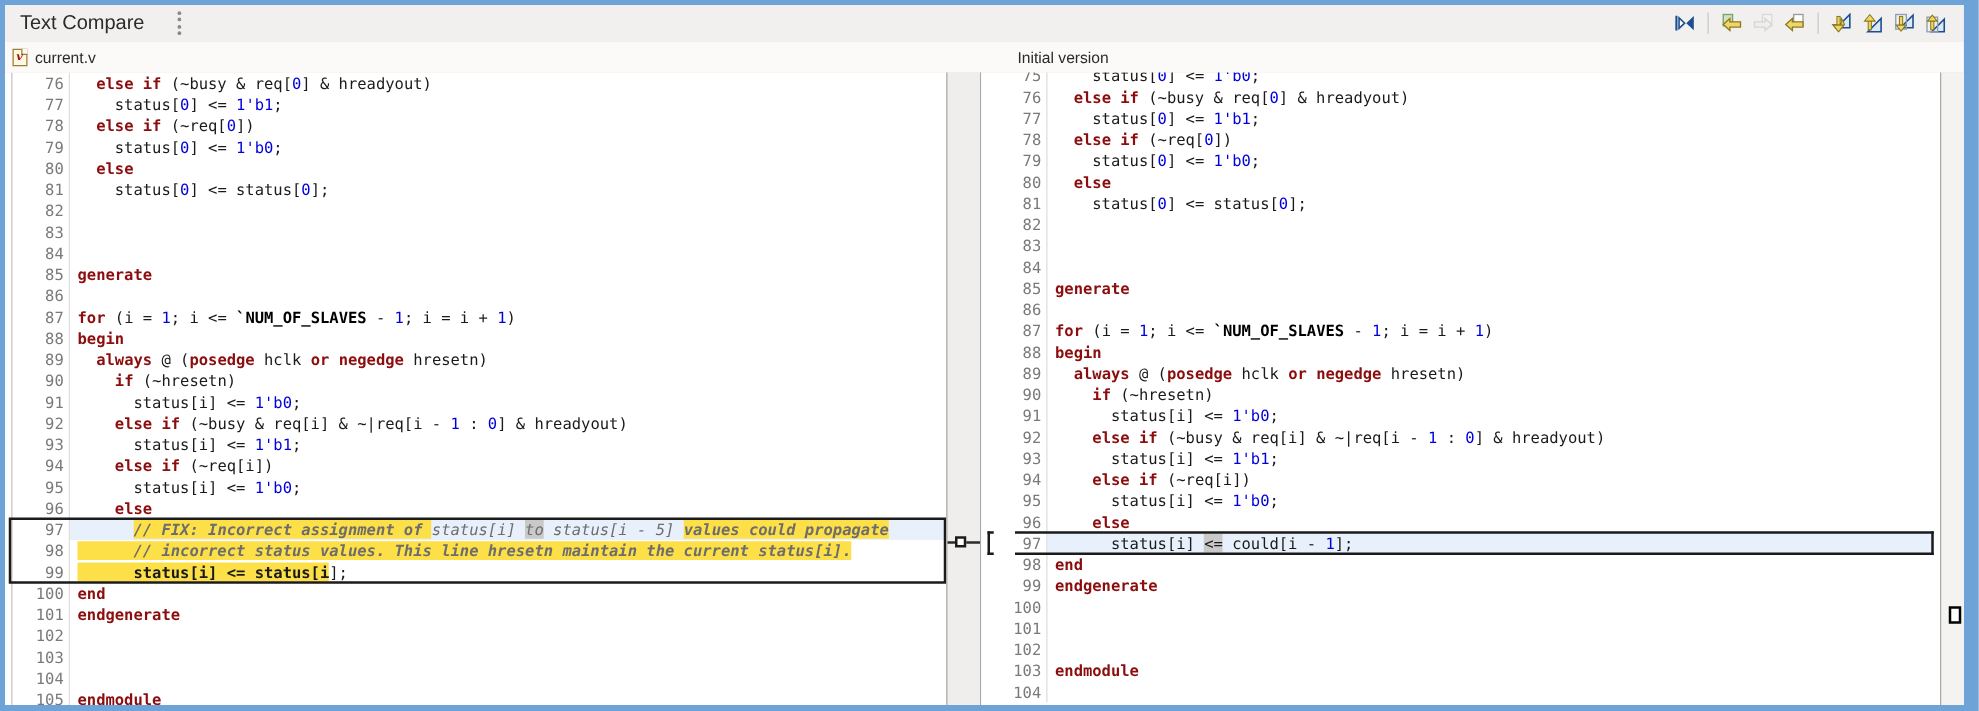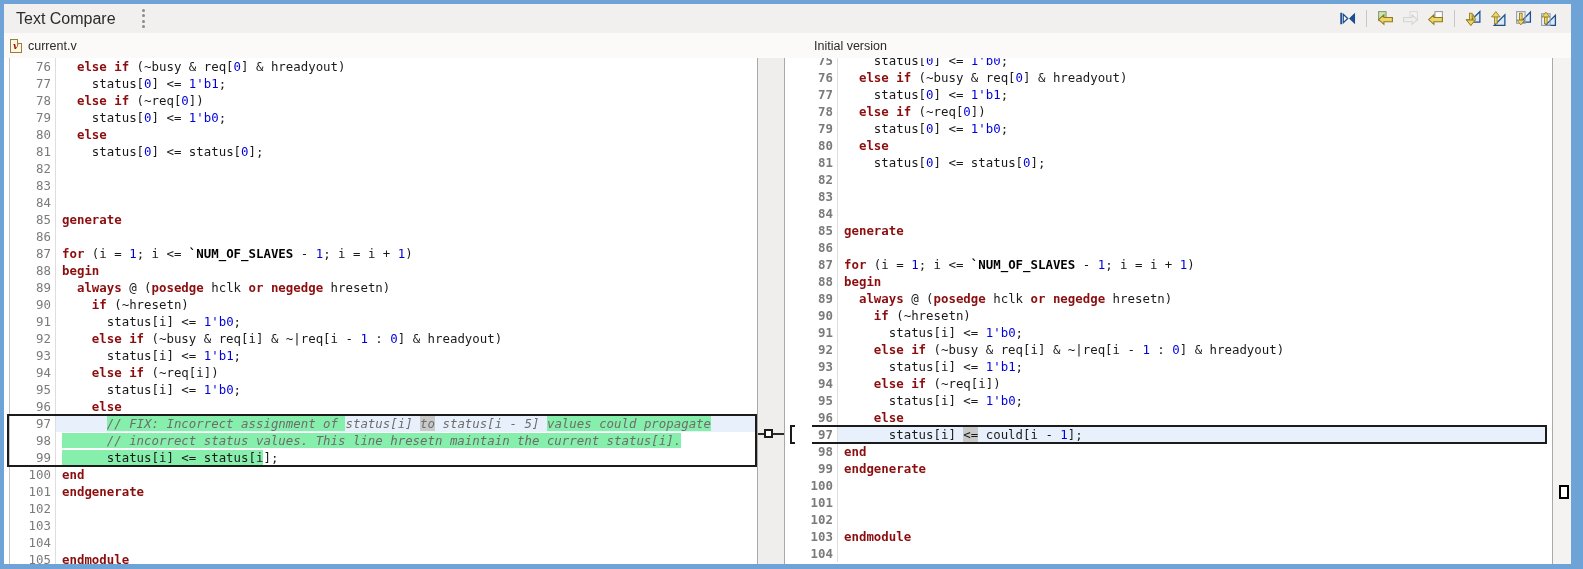--- a/index.html
+++ b/index.html
@@ -37,29 +37,29 @@
   #pane-right{left:781px;width:767px;}
   #ruler{position:absolute;left:1548px;right:0;top:0;bottom:0;background:#f4f3f1;border-left:1px solid #a9a9a9;box-sizing:border-box;}
 
   .codewrap{position:absolute;inset:0;overflow:hidden;
             font-family:"DejaVu Sans Mono","Liberation Mono",monospace;font-size:12.4px;padding-left:21px;}
   #right-lines{margin-top:-6px;}
   .cl{display:flex;height:17px;line-height:17px;white-space:pre;}
   .ln{flex:none;text-align:right;color:#7a7a7a;padding-right:4px;border-right:1px solid #dedede;
       position:relative;z-index:2;background:transparent;}
   #pane-left .ln{width:26px;}
-  #pane-right .ln{width:27px;font-weight:bold;}
+  #pane-right .ln{width:27px;}
   .codearea{flex:1;padding-left:6px;color:#1a1a1a;position:relative;z-index:1;}
   #pane-right .codearea{margin-right:5px;}
   .band-blue{background:#e8f1fb;}
   .kw{color:#8b0d0d;font-weight:bold;}
   .num{color:#0000dd;}
   .cmt{color:#6d6d6d;font-style:italic;}
   .mac{color:#000000;font-weight:bold;}
-  .bg-green{background:#86efac;}
+  .bg-green{background:#fde047;font-weight:bold;}
   .bg-gray{background:#c9c9c9;}
 
   
   #left-strip{position:absolute;left:5px;top:0;bottom:0;width:0;border-right:1px solid #c6c5c2;z-index:0;}
 
   
   #left-diff-box{position:absolute;left:3px;right:0;top:356px;height:53px;border:2px solid #1b1b1b;
                  box-sizing:border-box;pointer-events:none;z-index:3;}
   #right-diff-box{position:absolute;left:27px;right:5px;top:367px;height:19px;border-top:2px solid #1b1b1b;
                   border-bottom:2px solid #1b1b1b;border-right:2px solid #1b1b1b;box-sizing:border-box;pointer-events:none;z-index:3;}

